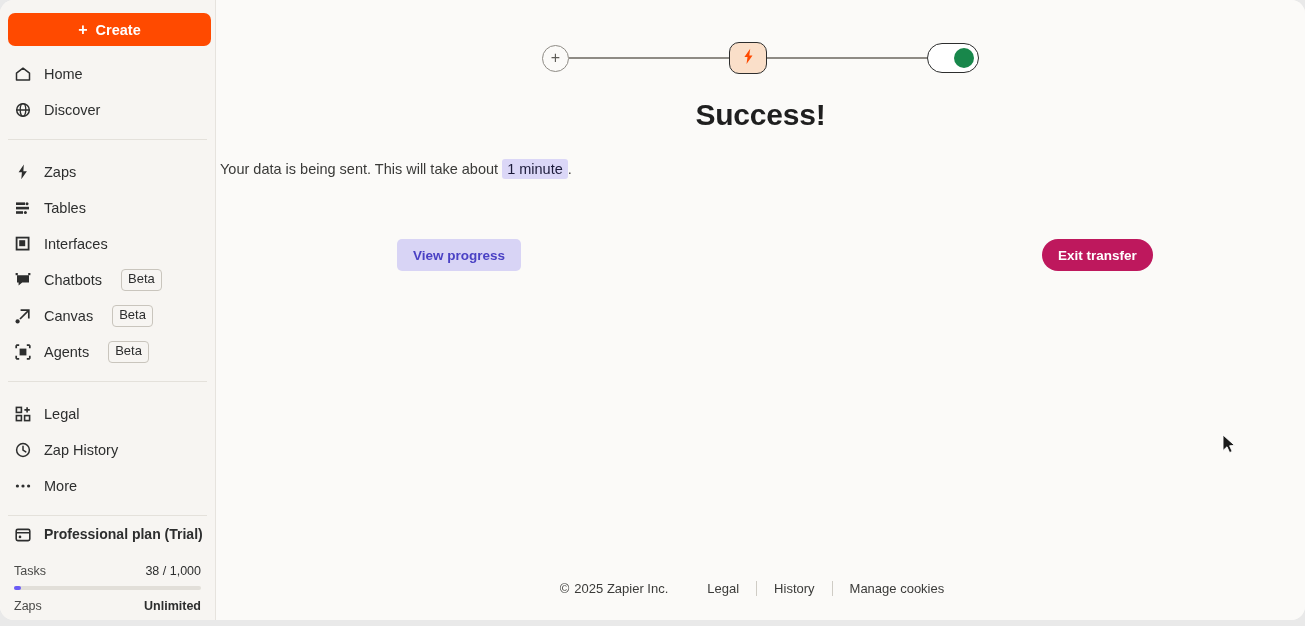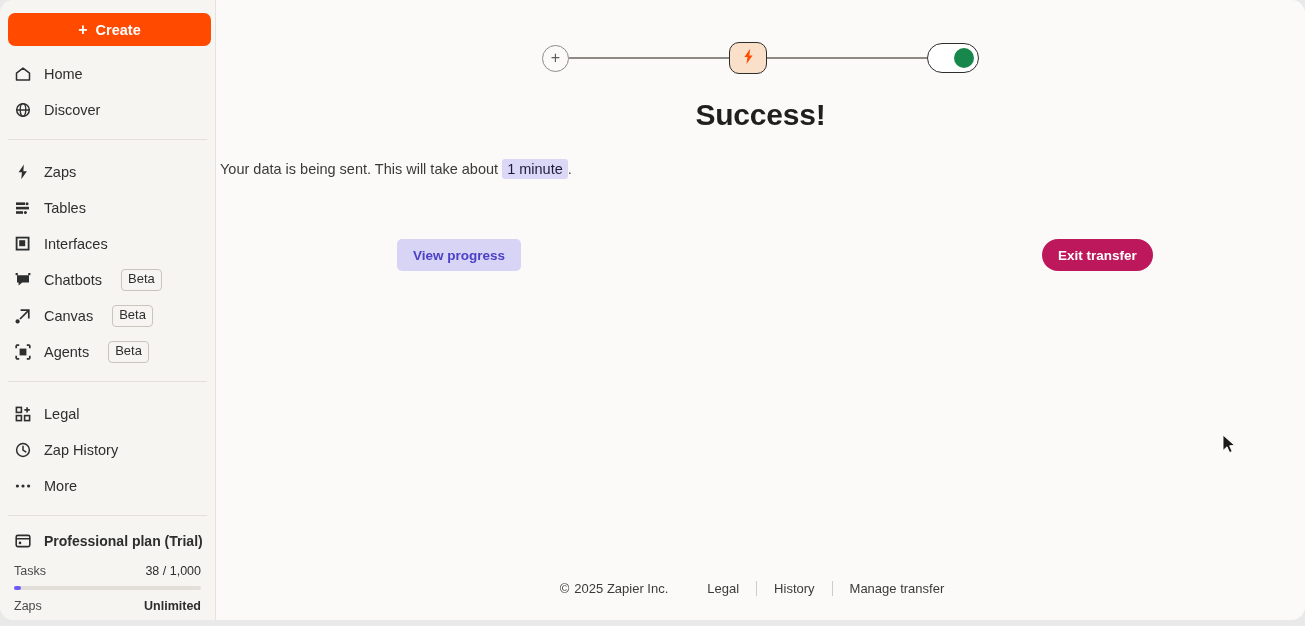--- a/index.html
+++ b/index.html
@@ -68,21 +68,21 @@
     border-radius: 4px;
     font-size: 13px;
     padding: 1px 6px 2px 6px;
     color: #2d2e2e;
     line-height: 1.25;
   }
 
   
   .plan-sec { padding-top: 6px; }
   .plan-row {
-    display: flex; align-items: center; gap: 12px;
+    display: flex; gap: 12px;
     padding-left: 6px; height: 30px;
     cursor: pointer;
   }
   .plan-name { font-size: 14px; font-weight: bold; color: #2d2e2e; }
   .meter { padding: 8px 6px 0 6px; }
   .meter-line {
     display: flex; justify-content: space-between; align-items: baseline;
     font-size: 12.5px; color: #4a4a48;
   }
   .meter-line .val { color: #2d2e2e; }
@@ -393,21 +393,21 @@
 
     <div class="footer">
       <span class="copy">
         <span>©</span>
         <span>2025 Zapier Inc.</span>
       </span>
       <a>Legal</a>
       <span class="fdiv"></span>
       <a>History</a>
       <span class="fdiv"></span>
-      <a>Manage transfer</a>
+      <a>Manage cookies</a>
     </div>
 
     <span class="cursor">
       <svg width="16" height="22" viewBox="0 0 16 22">
           <path d="M1 1 1 16.5 5 12.8 7.6 18.6 10.2 17.4 7.6 11.8 12.6 11.4z" fill="#1a1a1a" stroke="#ffffff" stroke-width="0.9"></path>
         </svg>
     </span>
   </div>
 </div>
 

